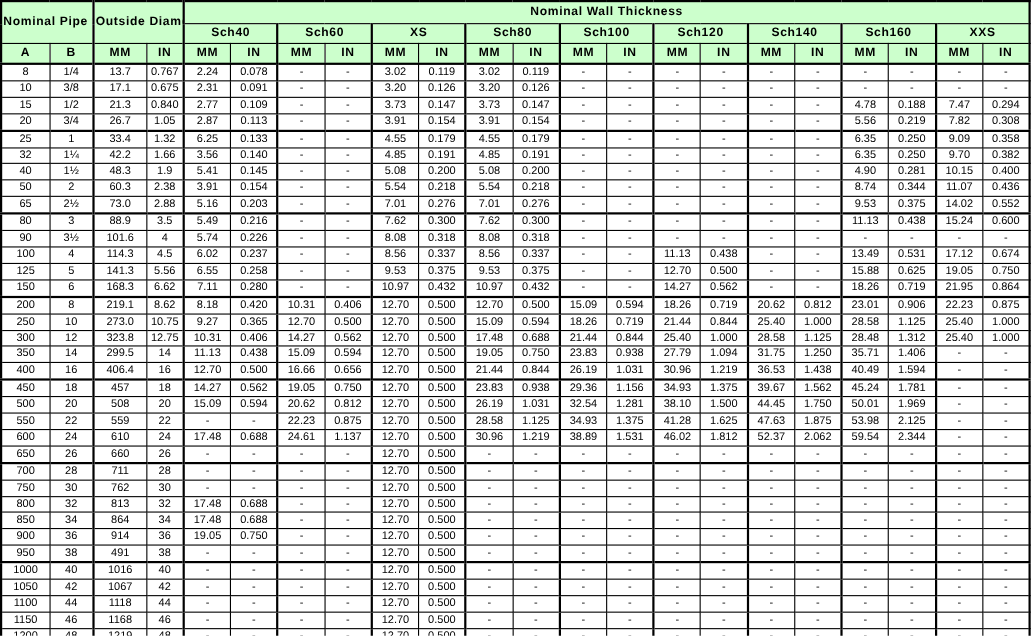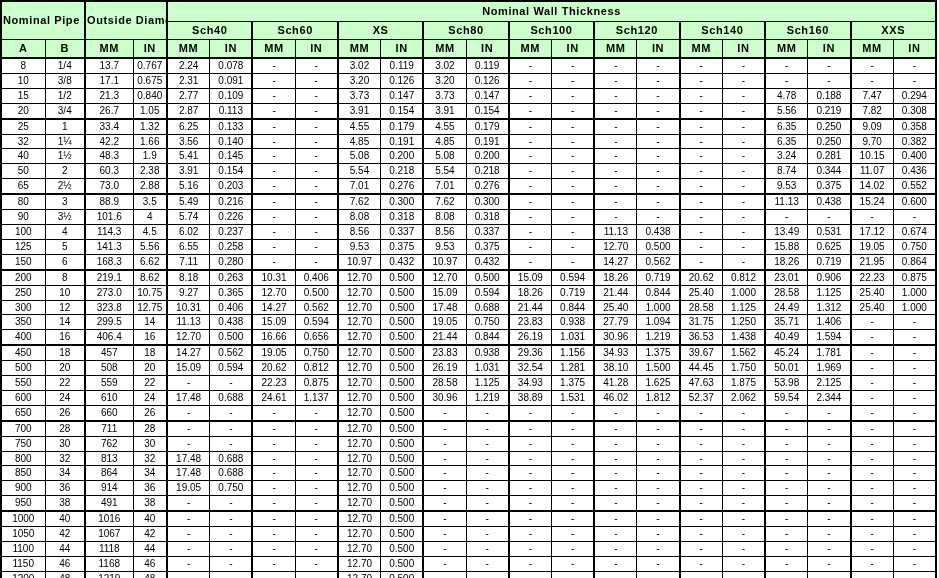--- a/index.html
+++ b/index.html
@@ -265,21 +265,21 @@
           <td class="tl">5.08</td>
           <td>0.200</td>
           <td class="tl">5.08</td>
           <td>0.200</td>
           <td class="tl">-</td>
           <td>-</td>
           <td class="tl">-</td>
           <td>-</td>
           <td class="tl">-</td>
           <td>-</td>
-          <td class="tl">3.24</td>
+          <td class="tl">4.90</td>
           <td>0.281</td>
           <td class="tl">10.15</td>
           <td>0.400</td>
         </tr>
         <tr>
           <td>50</td>
           <td>2</td>
           <td class="tl">60.3</td>
           <td>2.38</td>
           <td class="tl">3.91</td>
@@ -444,21 +444,21 @@
           <td>0.719</td>
           <td class="tl">21.95</td>
           <td>0.864</td>
         </tr>
         <tr class="gs">
           <td>200</td>
           <td>8</td>
           <td class="tl">219.1</td>
           <td>8.62</td>
           <td class="tl">8.18</td>
-          <td>0.263</td>
+          <td>0.420</td>
           <td class="tl">10.31</td>
           <td>0.406</td>
           <td class="tl">12.70</td>
           <td>0.500</td>
           <td class="tl">12.70</td>
           <td>0.500</td>
           <td class="tl">15.09</td>
           <td>0.594</td>
           <td class="tl">18.26</td>
           <td>0.719</td>
@@ -505,21 +505,21 @@
           <td class="tl">12.70</td>
           <td>0.500</td>
           <td class="tl">17.48</td>
           <td>0.688</td>
           <td class="tl">21.44</td>
           <td>0.844</td>
           <td class="tl">25.40</td>
           <td>1.000</td>
           <td class="tl">28.58</td>
           <td>1.125</td>
-          <td class="tl">24.49</td>
+          <td class="tl">28.48</td>
           <td>1.312</td>
           <td class="tl">25.40</td>
           <td>1.000</td>
         </tr>
         <tr>
           <td>350</td>
           <td>14</td>
           <td class="tl">299.5</td>
           <td>14</td>
           <td class="tl">11.13</td>

